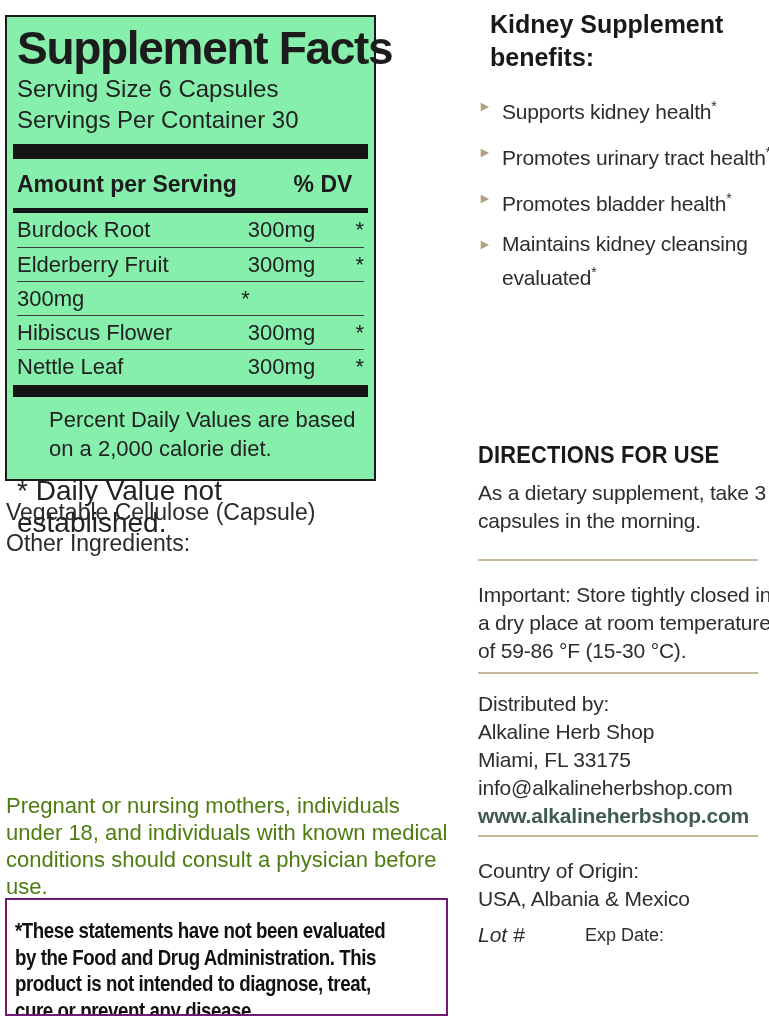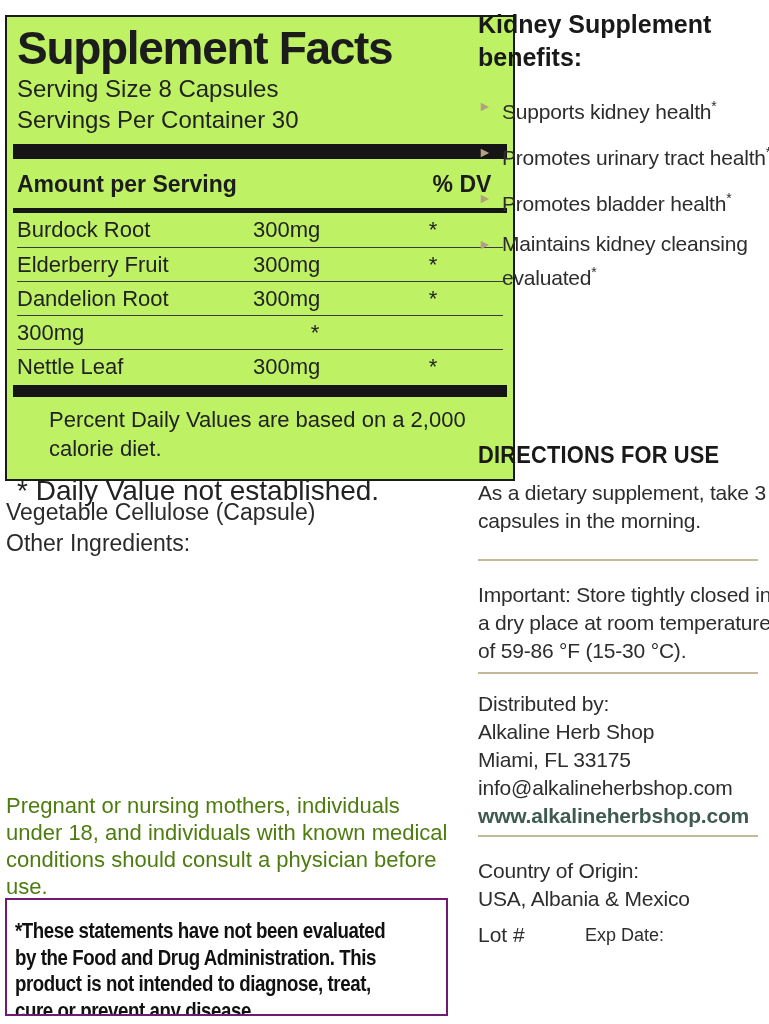--- a/index.html
+++ b/index.html
@@ -1,22 +1,22 @@
 <!DOCTYPE html>
 <html><head>
 <meta charset="utf-8">
 <style>
   * { box-sizing: border-box; margin: 0; padding: 0; }
   html,body { width:769px; height:1024px; background:#ffffff; overflow:hidden;
     font-family:"Liberation Sans", sans-serif; color:#1c1c1c; }
 
   
   .facts-box{
-    position:absolute; left:5px; top:15px; width:510px; height:466px;
-    border:2px solid #1a1a1a; background:#bef264; padding:4px 10px 8px;
+    position:absolute; left:5px; top:15px; width:371px; height:466px;
+    border:2px solid #1a1a1a; background:#86efac; padding:4px 10px 8px;
   }
   .facts-title{ font-size:46px; font-weight:bold; letter-spacing:-1.3px;
     line-height:50px; white-space:nowrap; margin-top:2px; }
   .serving-line{ font-size:24px; line-height:31px; color:#222; }
   .bar{ background:#151515; margin:0 -4px; }
   .bar-top{ height:15px; margin-top:9px; }
   .bar-mid{ height:5px; }
   .bar-bottom{ height:12px; margin-top:2px; }
   .col-header{ display:flex; align-items:baseline; font-weight:bold;
     font-size:23px; padding:12px 0 10px; }
@@ -39,21 +39,21 @@
   .fda-box{ position:absolute; left:5px; top:898px; width:443px; height:118px;
     border:2px solid #701a75; padding:18px 8px; overflow:hidden; }
   .fda-text{ width:498px; transform:scaleX(0.85); transform-origin:left top;
     font-weight:bold; font-size:22px; line-height:26.5px; letter-spacing:-0.5px;
     color:#111; }
   .fda-text div{ white-space:nowrap; }
 
   
   .right-col{ position:absolute; left:478px; top:8px; width:296px; }
   .benefits-heading{ font-size:25px; font-weight:bold; line-height:33px;
-    color:#191919; margin-bottom:18px; width:280px; }
+    color:#191919; margin-bottom:18px; width:280px;margin-left:12px; }
   .benefit{ display:flex; margin-bottom:12px; }
   .tri{ flex:none; width:24px; font-size:14px; line-height:28px;
     color:#b4a081; }
   .btext{ font-size:21px; line-height:28px; letter-spacing:-0.2px; color:#2d2d2d; }
   .btext sup{ font-size:14px; }
 
   .directions-heading{ font-size:23px; font-weight:bold; letter-spacing:0.2px;
     color:#191919; margin-top:150px; margin-bottom:10px;
     transform:scaleX(0.95); transform-origin:left; white-space:nowrap; }
   .para{ font-size:21px; line-height:28px; letter-spacing:-0.2px;
@@ -61,29 +61,29 @@
   .divider{ border:none; border-top:2px solid #c6b997; width:280px; margin:0; }
   .div-1{ margin-top:24px; }
   .storage{ margin-top:20px; }
   .div-2{ margin-top:7px; }
   .distributed{ margin-top:16px; }
   .dist-line{ font-size:21px; line-height:28px; letter-spacing:-0.2px; color:#2d2d2d; }
   .website{ font-weight:bold; color:#3f5a50; }
   .div-3{ margin-top:5px; }
   .origin{ margin-top:20px; }
   .lot-row{ display:flex; margin-top:8px; }
-  .lot-label{ width:107px; font-size:21px; line-height:28px; color:#2d2d2d; }
+  .lot-label{ width:107px; font-size:21px; line-height:28px; color:#2d2d2d;font-style:italic; }
   .exp-label{ font-size:18px; line-height:28px; color:#2d2d2d; }
 </style>
 </head>
 <body>
 
 <div class="facts-box">
   <div class="facts-title">Supplement Facts</div>
-  <div class="serving-line">Serving Size 8 Capsules</div>
+  <div class="serving-line">Serving Size 6 Capsules</div>
   <div class="serving-line">Servings Per Container 30</div>
 
   <div class="bar bar-top"></div>
 
   <div class="col-header">
     <div class="c-amt-h">Amount per Serving</div>
     <div class="c-dv-h">% DV</div>
   </div>
 
   <div class="bar bar-mid"></div>
@@ -92,25 +92,25 @@
     <div class="c-name">Burdock Root</div>
     <div class="c-amt">300mg</div>
     <div class="c-dv">*</div>
   </div>
   <div class="t-row">
     <div class="c-name">Elderberry Fruit</div>
     <div class="c-amt">300mg</div>
     <div class="c-dv">*</div>
   </div>
   <div class="t-row">
-    <div class="c-name">Dandelion Root</div>
     <div class="c-amt">300mg</div>
     <div class="c-dv">*</div>
   </div>
   <div class="t-row">
+    <div class="c-name">Hibiscus Flower</div>
     <div class="c-amt">300mg</div>
     <div class="c-dv">*</div>
   </div>
   <div class="t-row">
     <div class="c-name">Nettle Leaf</div>
     <div class="c-amt">300mg</div>
     <div class="c-dv">*</div>
   </div>
 
   <div class="bar bar-bottom"></div>

